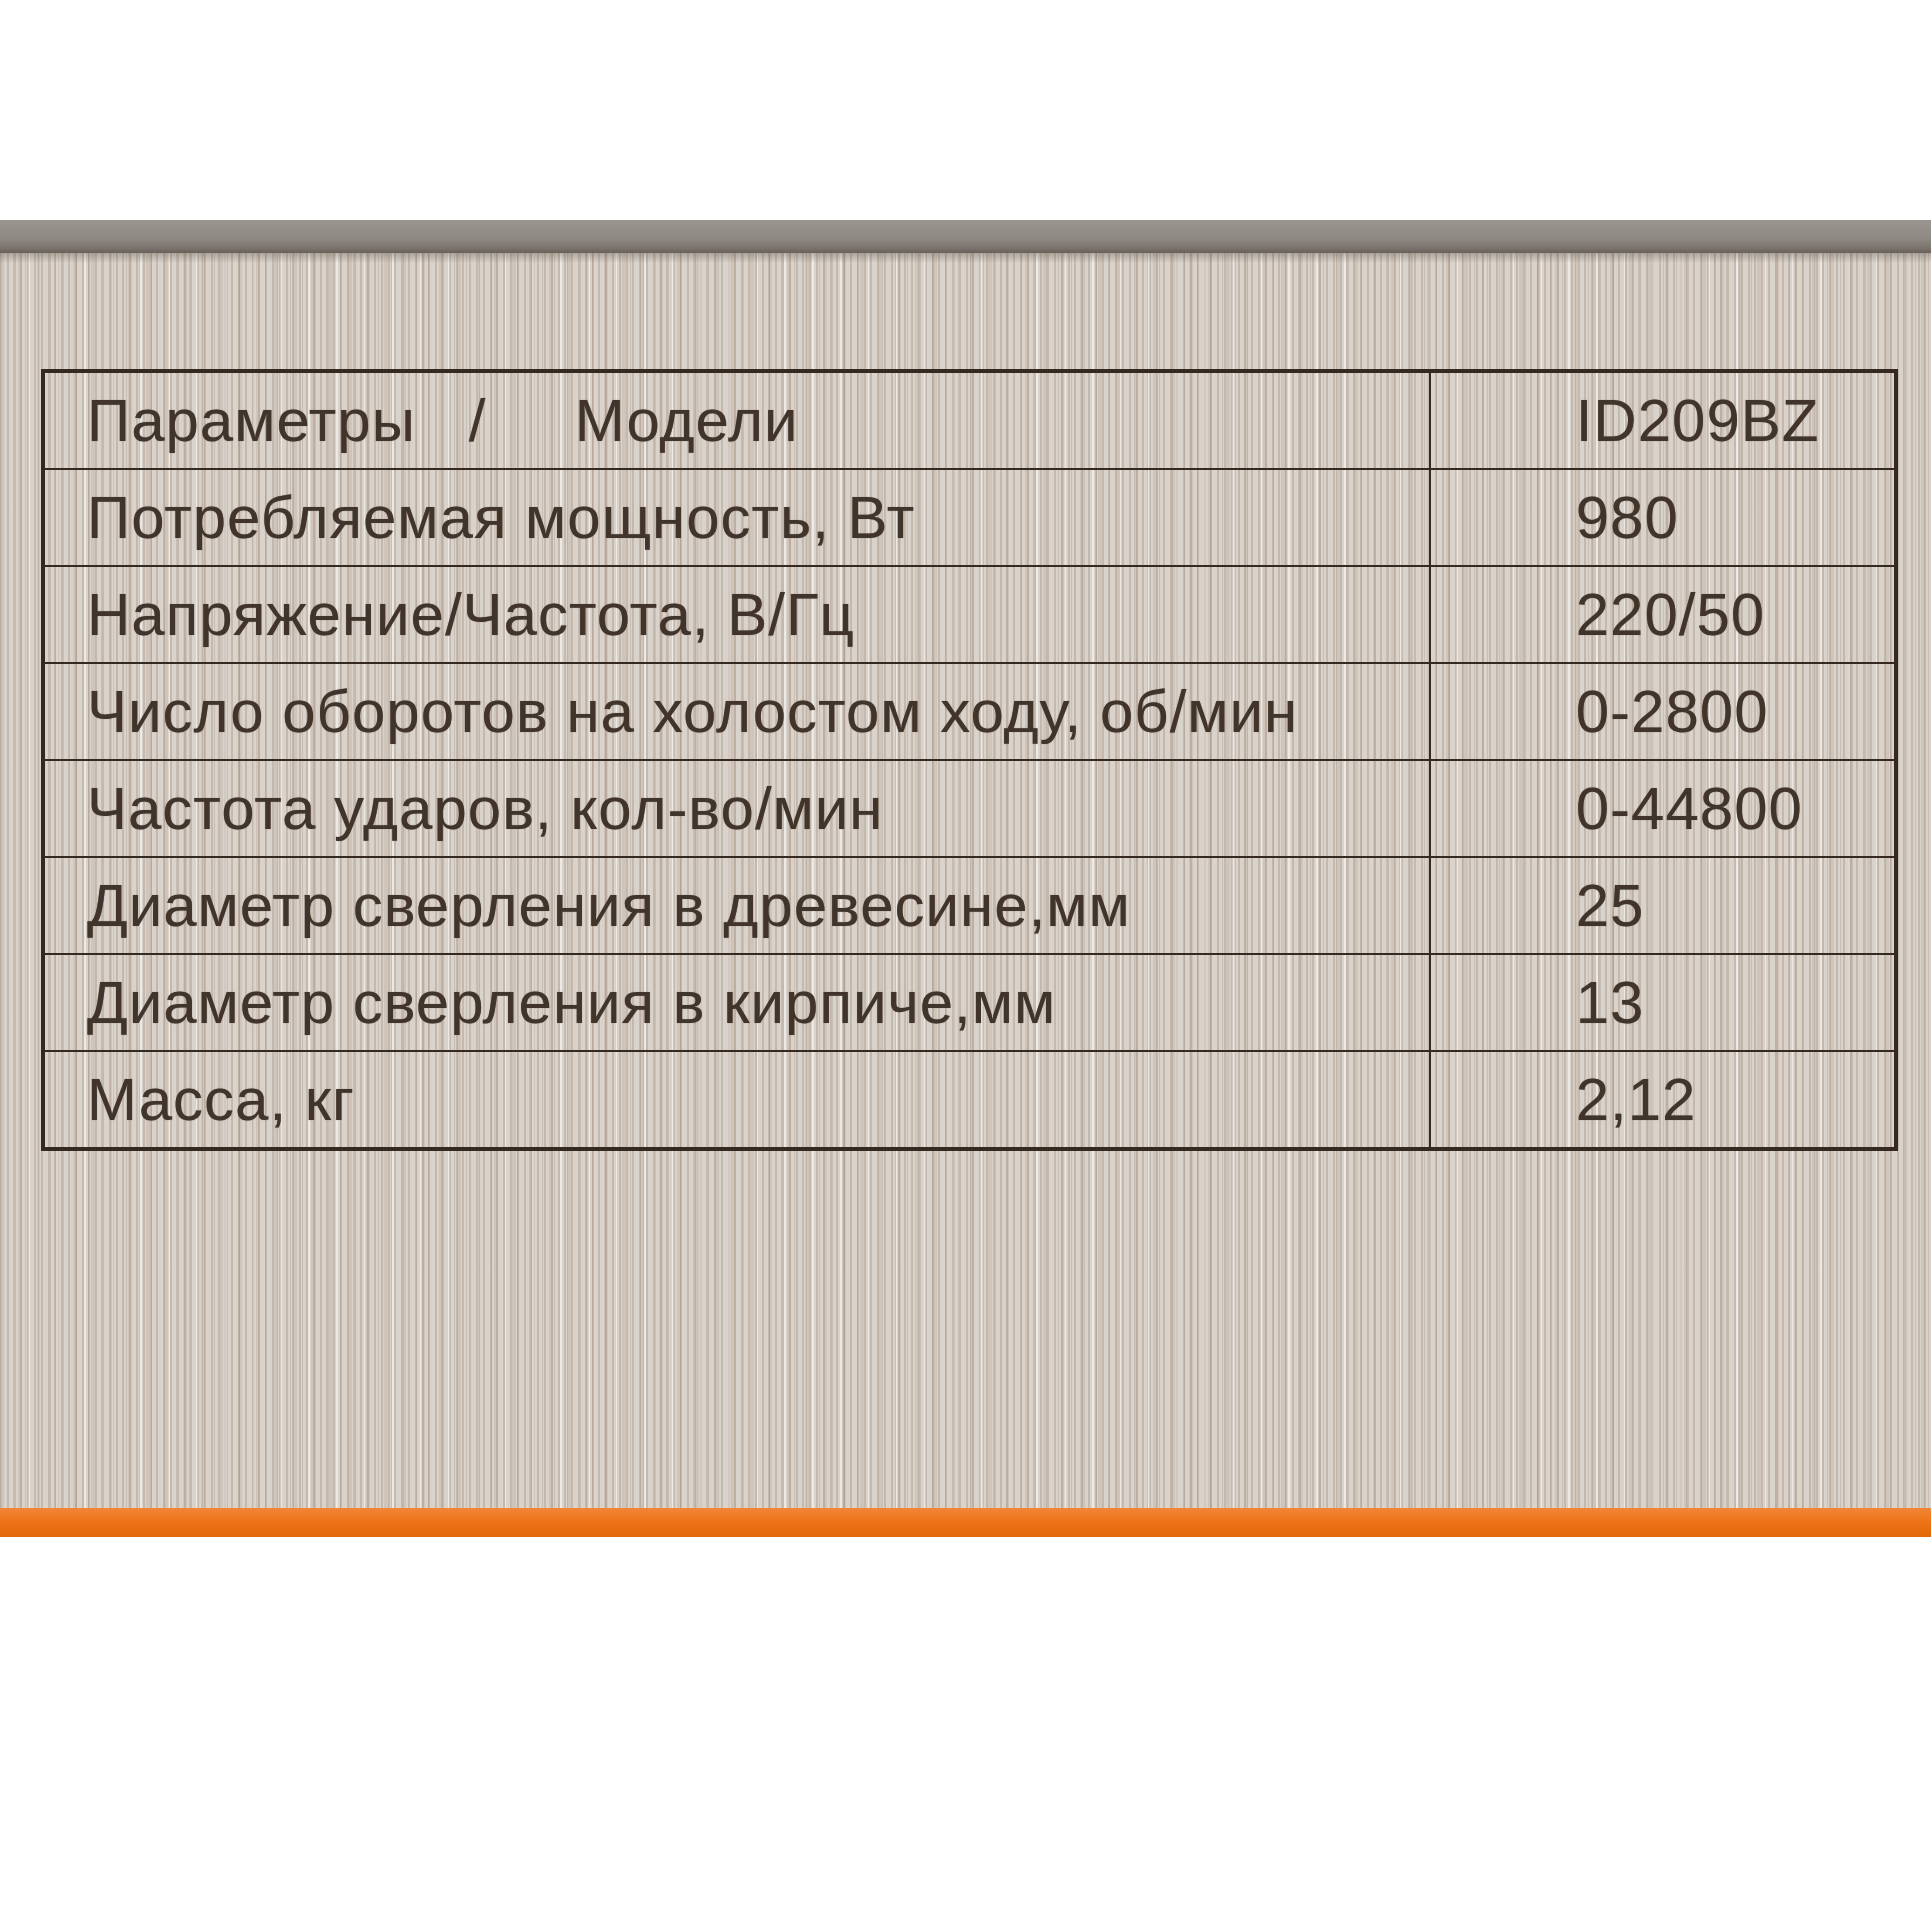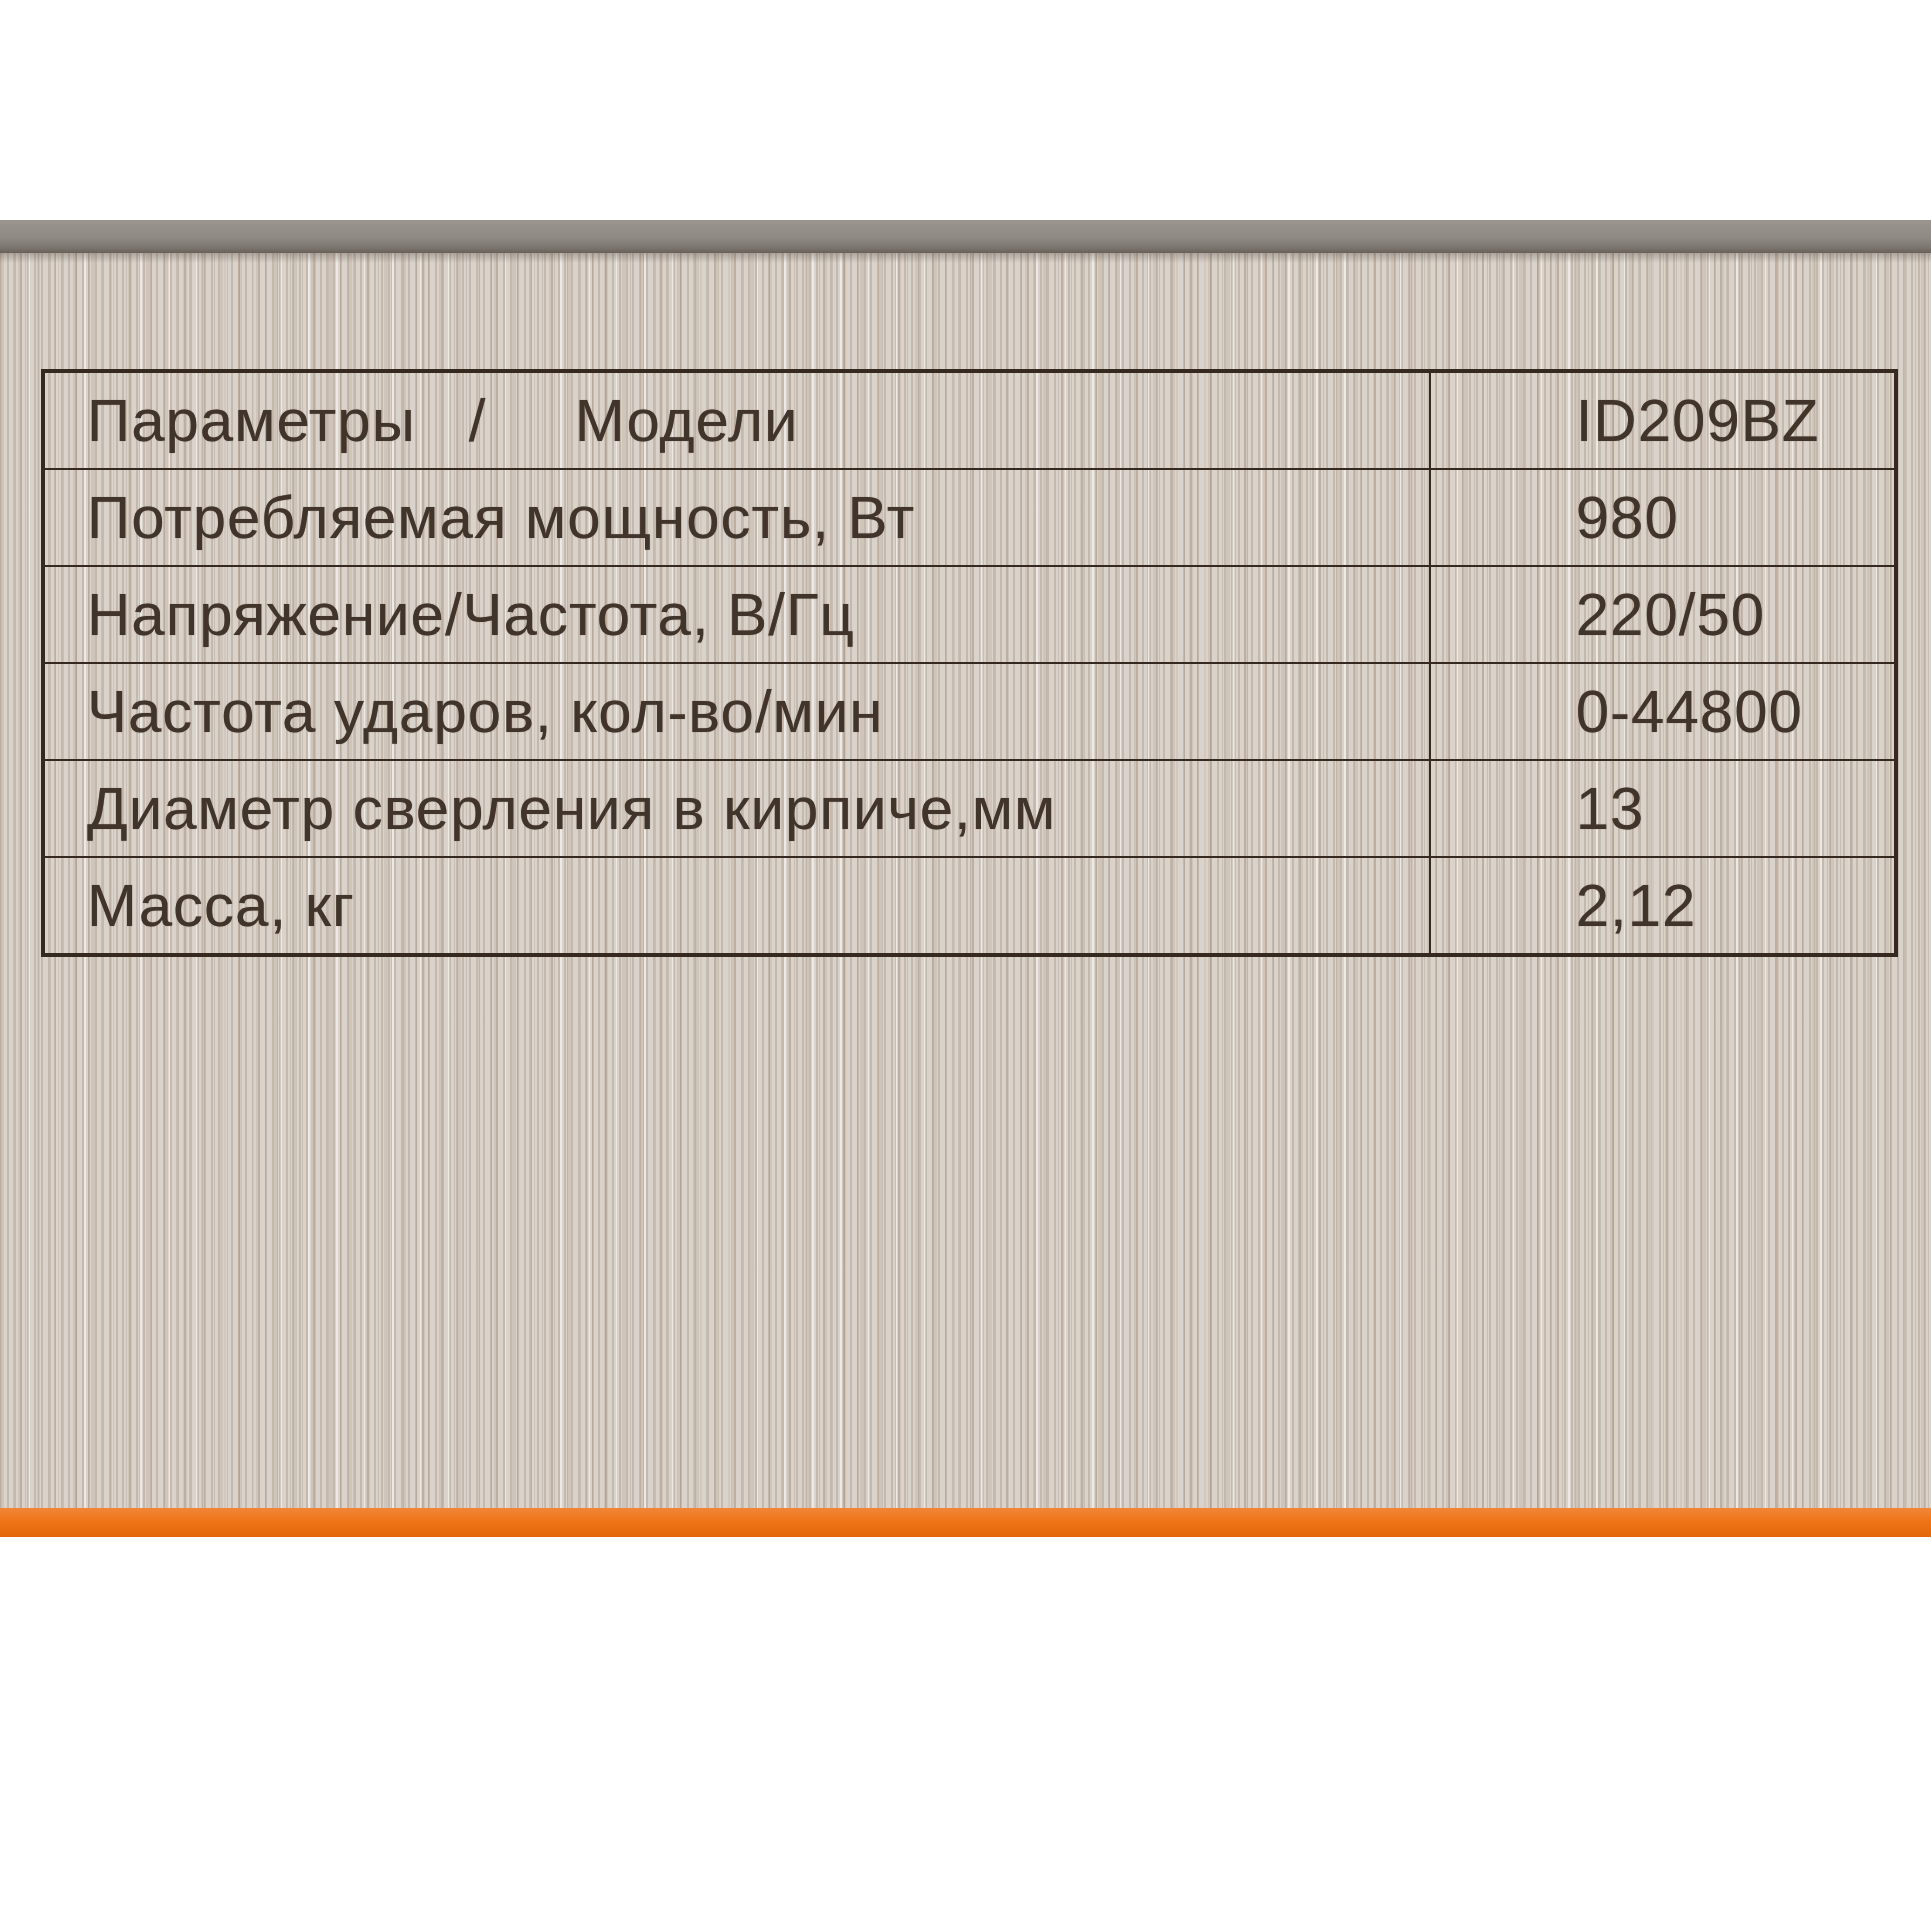--- a/index.html
+++ b/index.html
@@ -106,22 +106,30 @@
       </tr>
       <tr>
         <td class="label">Потребляемая мощность, Вт</td>
         <td class="value">980</td>
       </tr>
       <tr>
         <td class="label">Напряжение/Частота, В/Гц</td>
         <td class="value">220/50</td>
       </tr>
       <tr>
+        <td class="label">Число оборотов на холостом ходу, об/мин</td>
+        <td class="value">0-2800</td>
+      </tr>
+      <tr>
         <td class="label">Частота ударов, кол-во/мин</td>
         <td class="value">0-44800</td>
+      </tr>
+      <tr>
+        <td class="label">Диаметр сверления в древесине,мм</td>
+        <td class="value">25</td>
       </tr>
       <tr>
         <td class="label">Диаметр сверления в кирпиче,мм</td>
         <td class="value">13</td>
       </tr>
       <tr>
         <td class="label">Масса, кг</td>
         <td class="value">2,12</td>
       </tr>
     </tbody>

